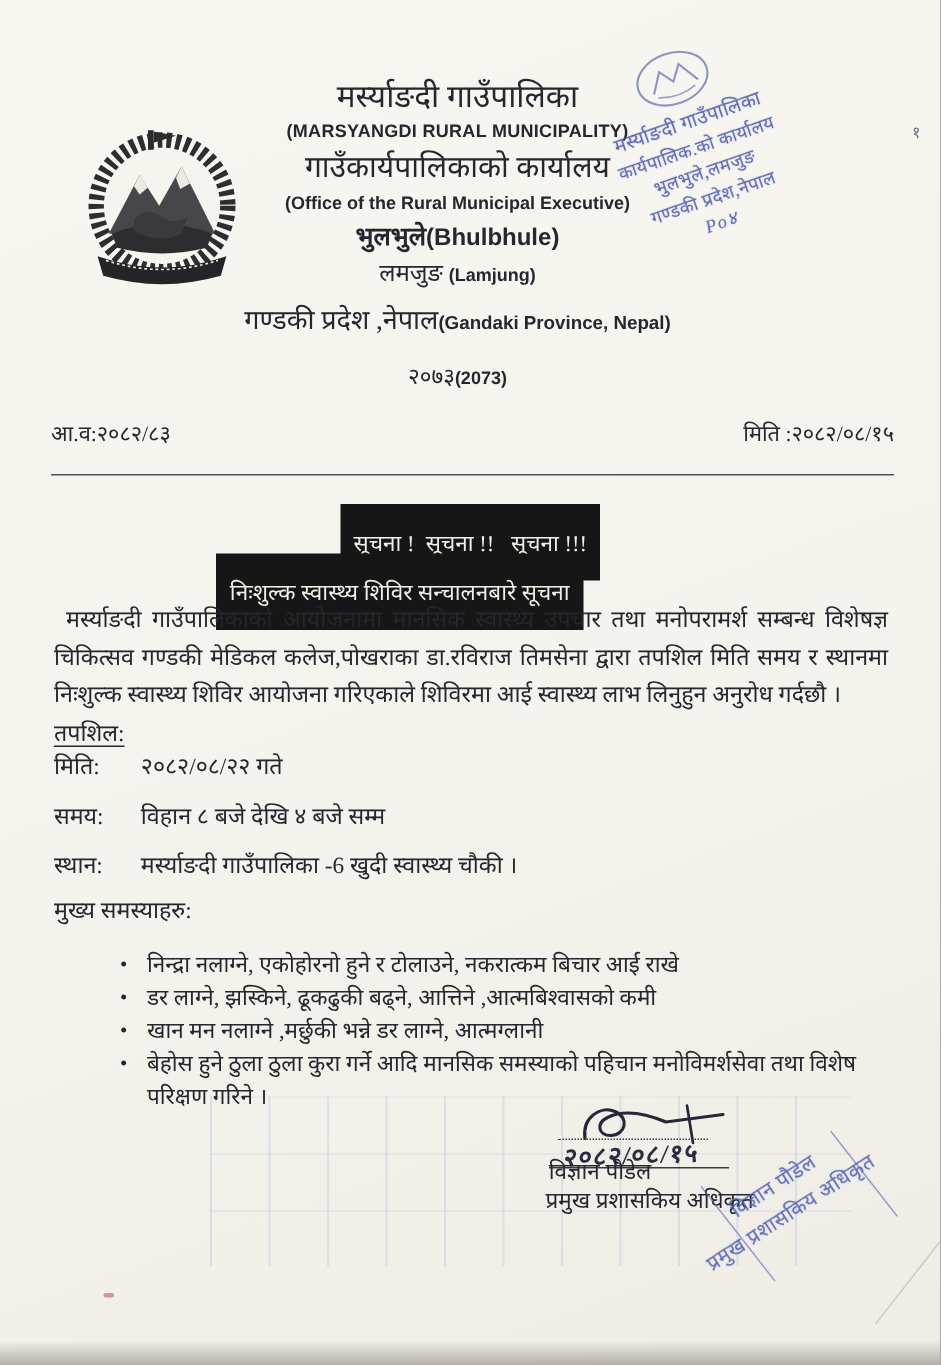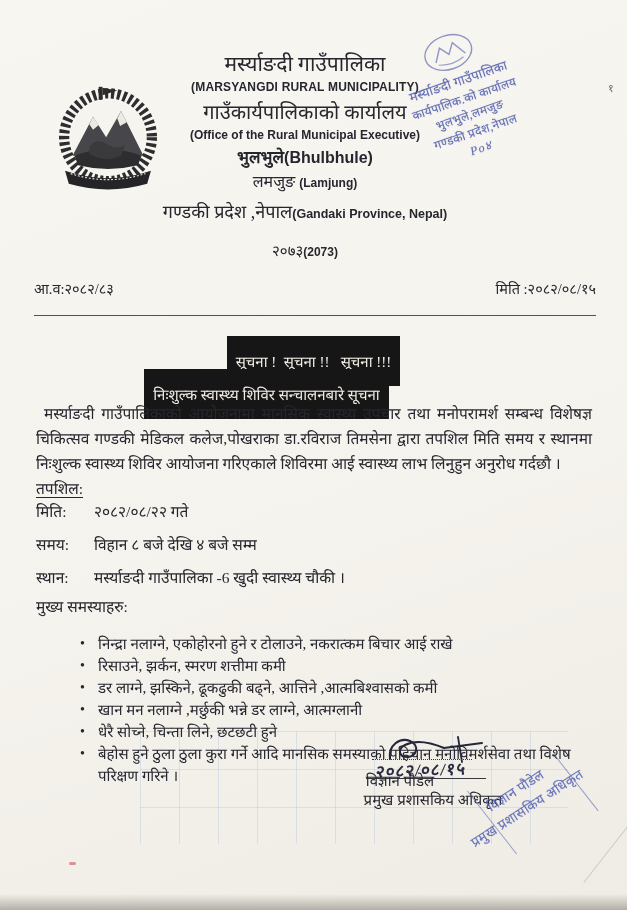--- a/index.html
+++ b/index.html
@@ -180,24 +180,22 @@
     </div>
     <div class="row">
       <span class="lbl">स्थान:</span>
       <span class="val">मर्स्याङदी गाउँपालिका -6 खुदी स्वास्थ्य चौकी  ।</span>
     </div>
   </div>
 
   <div class="abs problems-head">मुख्य समस्याहरु:</div>
   <ul class="abs problem-list">
     <li>निन्द्रा नलाग्ने, एकोहोरनो हुने र टोलाउने, नकरात्कम बिचार आई राखे</li>
-    <li>रिसाउने, झर्कन, स्मरण शत्तीमा कमी</li>
     <li>डर लाग्ने, झस्किने, ढूकढुकी बढ्ने, आत्तिने ,आत्मबिश्वासको कमी</li>
     <li>खान मन नलाग्ने ,मर्छुकी भन्ने डर लाग्ने, आत्मग्लानी</li>
-    <li>धेरै सोच्ने, चिन्ता लिने, छटछटी हुने</li>
     <li>बेहोस हुने ठुला ठुला कुरा गर्ने आदि मानसिक समस्याको पहिचान मनोविमर्शसेवा तथा विशेष परिक्षण गरिने  ।</li>
   </ul>
 
   <svg class="abs sig-svg" width="110" height="30" viewBox="0 0 110 30">
     <path d="M4 24 C2 10 14 2 24 6 C34 10 31 22 21 22 C13 22 11 14 19 10 C31 4 46 8 58 13 L96 8" fill="none" stroke="#26263a" stroke-width="2.1" stroke-linecap="round"></path>
     <path d="M72 2 L76 27" fill="none" stroke="#26263a" stroke-width="1.8" stroke-linecap="round"></path>
   </svg>
   <div class="abs sig-dotted"></div>
   <div class="abs sig-date">२०८२/०८/१५</div>
   <div class="abs sig-solid"></div>

